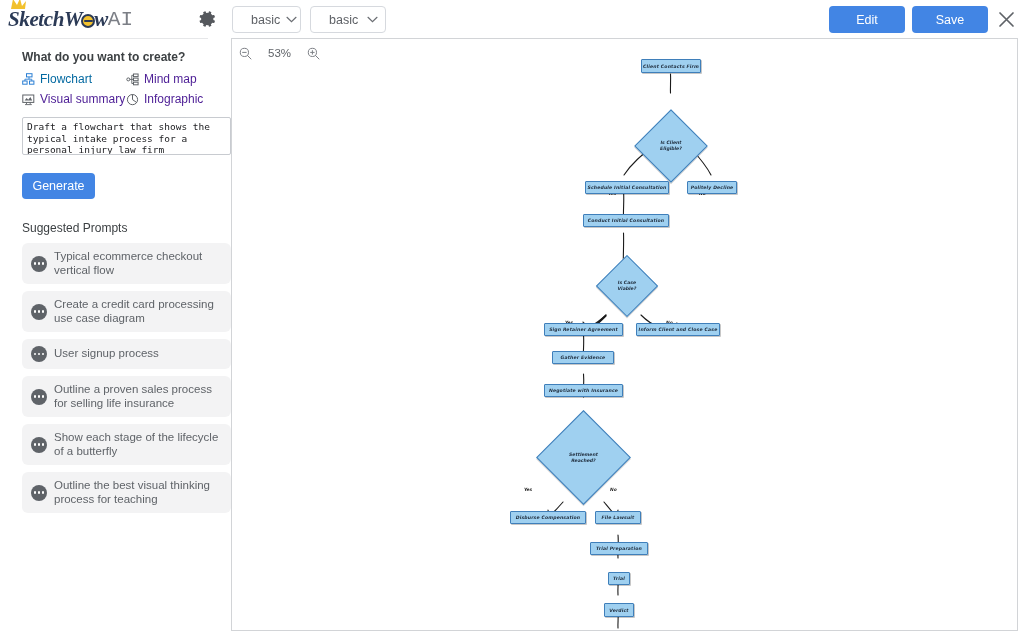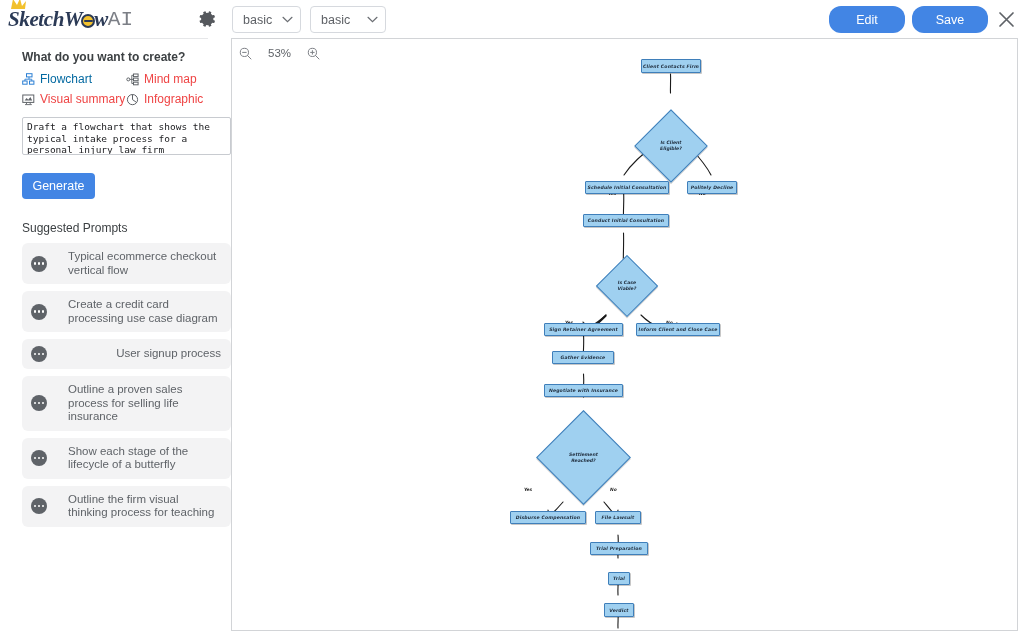--- a/index.html
+++ b/index.html
@@ -49,29 +49,29 @@
 
   .gear-btn {
     position: absolute; left: 199px; top: 10px;
     width: 18px; height: 18px; cursor: pointer;
   }
 
   .select-box {
     position: absolute; top: 6px; height: 27px;
     border: 1px solid #d6d9de; border-radius: 4px; background: #fff;
     display: flex; align-items: center; justify-content: space-between;
-    padding: 0 7px 0 10px; cursor: pointer;
+    padding: 0 7px 0 18px; cursor: pointer;
     font-size: 12.5px; color: #5e6166;
   }
   #sel-style { left: 232px; width: 69px; }
   #sel-theme { left: 310px; width: 76px; }
   .chev { width: 11px; height: 7px; flex: 0 0 auto; margin-left: 6px; }
 
   .btn-primary {
-    position: absolute; top: 6px; height: 27px; border-radius: 12px;
+    position: absolute; top: 6px; height: 27px; border-radius: 4px;
     background: #4285e4; color: #fff; border: none; cursor: pointer;
     font-size: 12.5px; font-family: "Liberation Sans", sans-serif;
     display: flex; align-items: center; justify-content: center;
   }
   #btn-edit { left: 829px; width: 76px; }
   #btn-save { left: 912px; width: 76px; }
   .close-btn {
     position: absolute; left: 997px; top: 10px; width: 19px; height: 19px;
     cursor: pointer;
   }
@@ -87,21 +87,21 @@
     font-size: 12px; font-weight: 700; color: #3c4043;
     margin: 11px 0 8px 2px;
   }
 
   .type-grid {
     display: grid; grid-template-columns: 104px 1fr;
     row-gap: 6px; margin: 0 0 0 2px;
   }
   .type-item {
     display: flex; align-items: center; gap: 5px;
-    font-size: 12px; color: #ef4444; cursor: pointer;
+    font-size: 12px; color: #4c1d95; cursor: pointer;
   }
   .type-item.active { color: #0369a1; }
   .type-ico { width: 13px; height: 13px; flex: 0 0 auto; }
 
   .prompt-box {
     margin: 11px 2px 0 2px; width: 209px; height: 38px;
     border: 1px solid #c8cbd0; border-radius: 2px;
     font-family: "DejaVu Sans Mono", monospace;
     font-size: 9.5px; line-height: 11.5px; color: #202124;
     padding: 3px 4px; resize: none; background: #fff; overflow: hidden;
@@ -111,22 +111,22 @@
     border-radius: 4px; background: #4285e4; color: #fff; cursor: pointer;
     font-size: 12.5px; font-family: "Liberation Sans", sans-serif;
   }
   .sug-title {
     font-size: 12px; font-weight: 400; color: #3c4043;
     margin: 22px 0 8px 2px;
   }
   .sug-list { display: flex; flex-direction: column; gap: 7px; margin-left: 2px; }
   .sug-item {
     width: 209px; background: #f3f3f4; border-radius: 6px;
-    display: flex; align-items: center; gap: 21px;
-    padding: 7px 10px 7px 9px; cursor: pointer; min-height: 30px; justify-content: space-between;
+    display: flex; align-items: center; gap: 7px;
+    padding: 7px 10px 7px 9px; cursor: pointer; min-height: 30px;
   }
   .sug-ico {
     width: 16px; height: 16px; border-radius: 50%; background: #5f6368;
     flex: 0 0 auto; display: flex; align-items: center;
     justify-content: center; gap: 1.5px;
   }
   .sug-ico i { width: 2.2px; height: 2.2px; border-radius: 50%; background: #fff; display:block; }
   .sug-txt { font-size: 11.5px; line-height: 13.5px; color: #5f6368; }
 
   
@@ -310,21 +310,21 @@
             <i></i>
           </span>
         <span class="sug-txt">Show each stage of the lifecycle of a butterfly</span>
       </div>
       <div class="sug-item">
         <span class="sug-ico">
             <i></i>
             <i></i>
             <i></i>
           </span>
-        <span class="sug-txt">Outline the firm visual thinking process for teaching</span>
+        <span class="sug-txt">Outline the best visual thinking process for teaching</span>
       </div>
     </div>
   </div>
 
   <div class="canvas-area">
 
     <div class="zoombar">
       <svg class="zoom-ico" viewBox="0 0 13 13">
         <circle cx="5.4" cy="5.4" r="4.1" fill="none" stroke="#7d8086" stroke-width="1"></circle>
         <path d="M3.6 5.4 L7.2 5.4 M8.5 8.5 L12 12" stroke="#7d8086" stroke-width="1" fill="none" stroke-linecap="round"></path>

